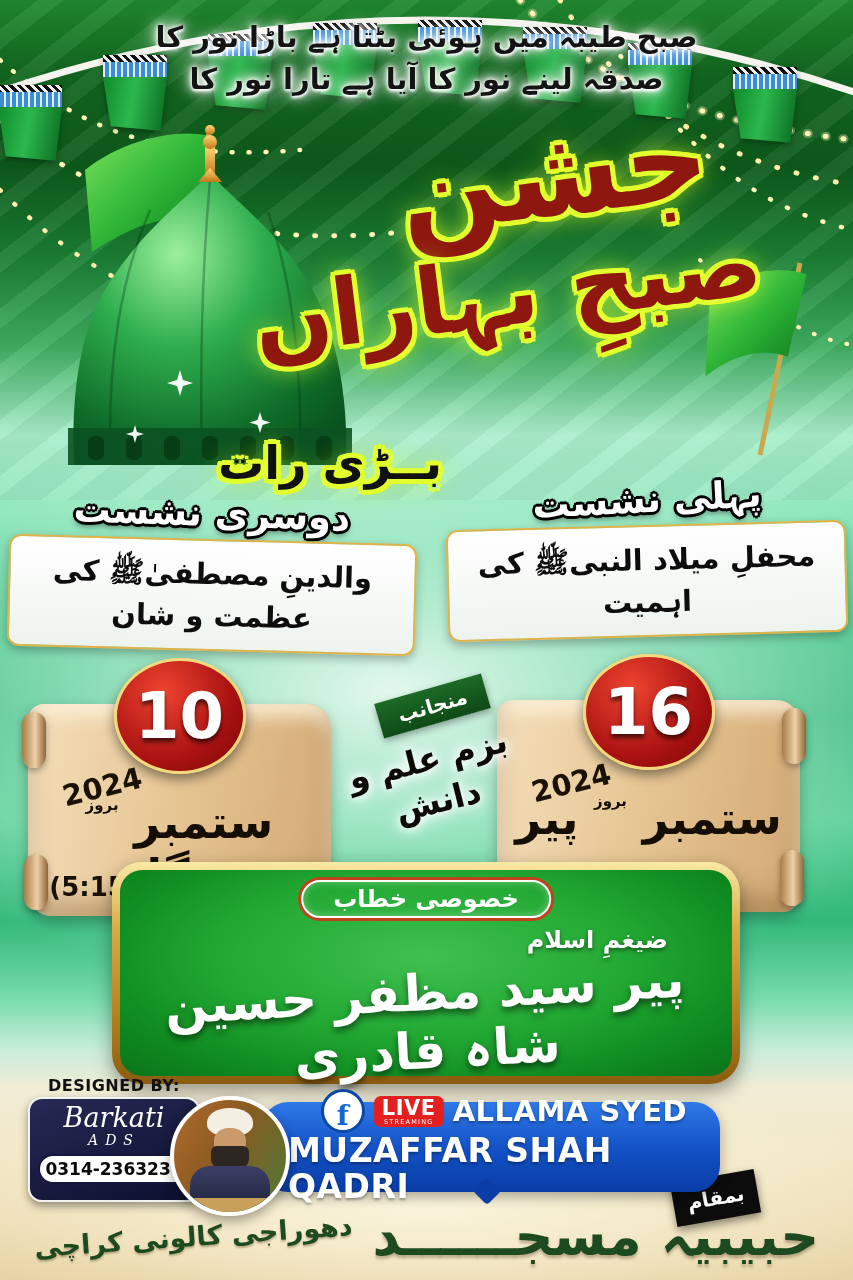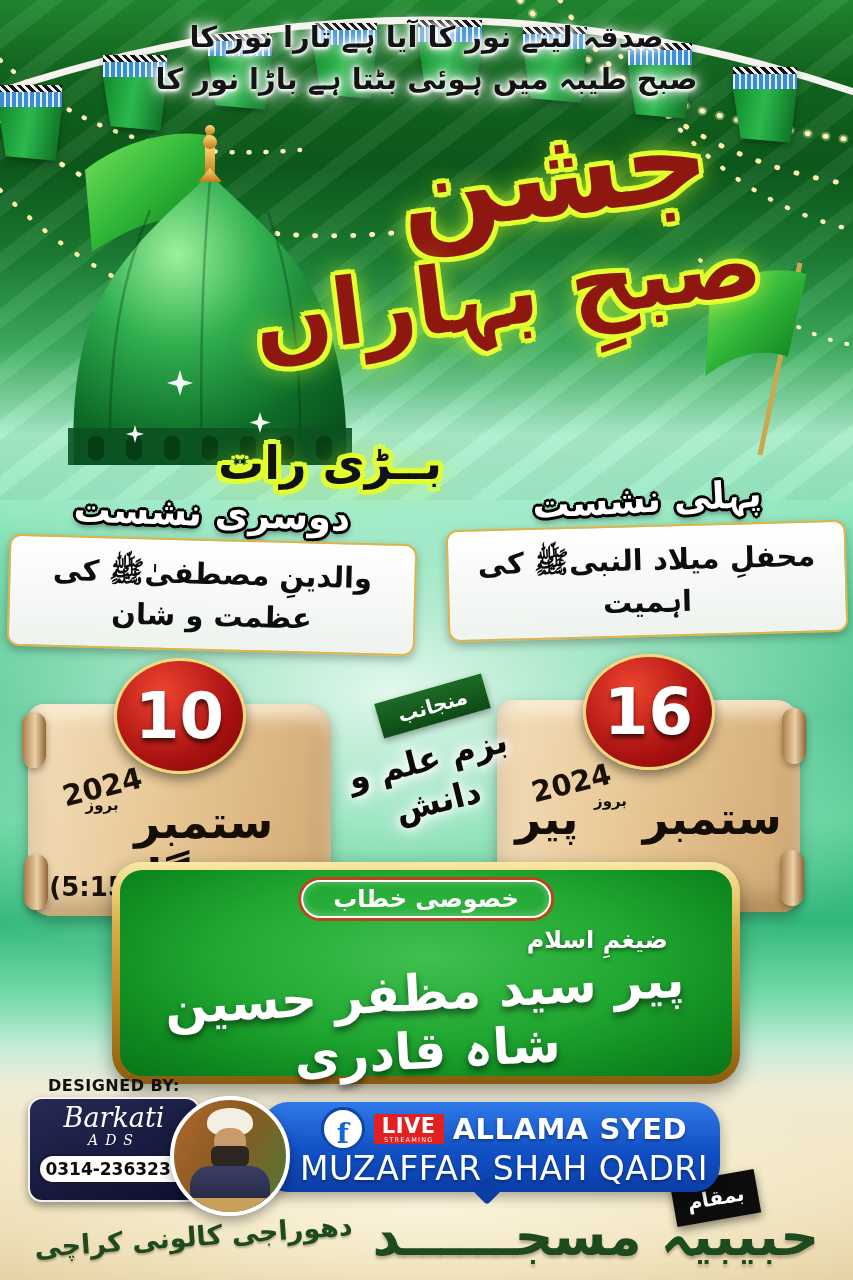--- a/index.html
+++ b/index.html
@@ -109,26 +109,26 @@
   .av-desk{position:absolute;bottom:0;left:6px;width:100px;height:14px;background:#c9a05a;
     border-radius:8px 8px 0 0;}
   
   .livebar{position:absolute;left:262px;top:1102px;width:458px;height:90px;z-index:8;border-radius:26px;
     background:linear-gradient(180deg,#2f79e8,#1150c4 55%,#0b3da6);box-shadow:0 5px 13px rgba(0,0,0,.32);
     display:flex;flex-direction:column;align-items:center;justify-content:center;padding-left:26px;box-sizing:border-box;}
   .lb-tail{position:absolute;bottom:-9px;left:47%;width:20px;height:20px;background:#0b3da6;
     transform:rotate(45deg);border-radius:4px;}
   .lb-line1{display:flex;align-items:center;justify-content:center;gap:9px;}
   .lb-t1{color:#fff;font-weight:bold;font-size:29px;letter-spacing:.5px;text-shadow:0 2px 3px rgba(0,0,0,.35);}
-  .lb-t2{color:#fff;font-weight:normal;font-size:33px;letter-spacing:.5px;line-height:1.08;
+  .lb-t2{color:#fff;font-weight:bold;font-size:33px;letter-spacing:.5px;line-height:1.08;
     text-shadow:0 2px 3px rgba(0,0,0,.35);}
   .fb{width:38px;height:38px;border-radius:50%;background:#fff;color:#1366d6;font-weight:bold;font-size:28px;
     display:flex;align-items:flex-end;justify-content:center;border:3px solid #0d47a8;
     font-family:"DejaVu Serif",serif;line-height:1;overflow:hidden;}
-  .live{background:#e41f1f;border-radius:0;padding:2px 8px 1px;text-align:center;line-height:1;color:#fff;}
+  .live{background:#e41f1f;border-radius:7px;padding:2px 8px 1px;text-align:center;line-height:1;color:#fff;}
   .live-main{font-size:21px;font-weight:bold;letter-spacing:.5px;}
   .live-sub{font-size:6.5px;letter-spacing:1.2px;}
   
   .venue{position:absolute;left:0;right:0;top:1192px;height:88px;z-index:7;}
   .stamp{position:absolute;right:95px;top:-16px;background:#0c0c0c;color:#fff;font-size:20px;
     font-weight:bold;padding:10px 14px;transform:rotate(-10deg);box-shadow:0 4px 8px rgba(0,0,0,.45);direction:rtl;}
   .venue-line{display:flex;flex-direction:row;justify-content:center;align-items:center;gap:20px;height:100%;
     direction:rtl;color:#1e4a1f;}
   .v-masjid{font-size:54px;font-weight:bold;text-shadow:0 3px 3px rgba(60,40,10,.3);}
   .v-address{font-size:27px;font-weight:bold;transform:rotate(-4deg);text-shadow:0 2px 2px rgba(60,40,10,.3);}
@@ -244,22 +244,22 @@
         <stop offset="0" stop-color="#7fe45e"></stop>
           <stop offset=".5" stop-color="#2db437"></stop>
           <stop offset="1" stop-color="#0c741b"></stop>
       </linearGradient>
     </defs>
     <line x1="112" y1="8" x2="72" y2="200" stroke="#caa850" stroke-width="5"></line>
     <path d="M20,42 C52,15 92,8 114,14 L104,98 C74,90 44,106 24,126 Z" fill="url(#fg2)" transform="rotate(6 65 60)"></path>
   </svg>
 
   <div class="poem">
+    <div class="ow">صبح طیبہ میں ہوئی بٹتا ہے باڑا نور کا</div>
     <div class="ow">صدقہ لینے نور کا آیا ہے تارا نور کا</div>
-    <div class="ow">صبح طیبہ میں ہوئی بٹتا ہے باڑا نور کا</div>
   </div>
 
   <div class="title oy">
     <span class="w1">جشن</span>
     <span class="w2">صبحِ بہاراں</span>
   </div>
   <div class="subtitle oy">بــڑی رات</div>
 
   <div class="session s-first">
     <div class="sess-header ob">پہلی نشست</div>

